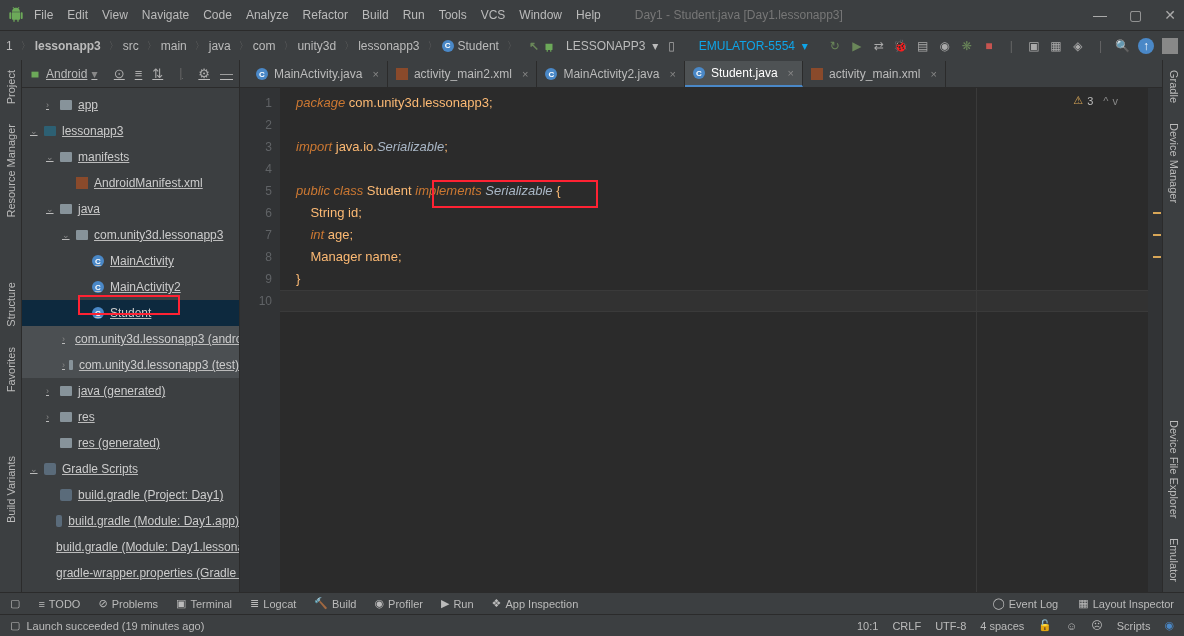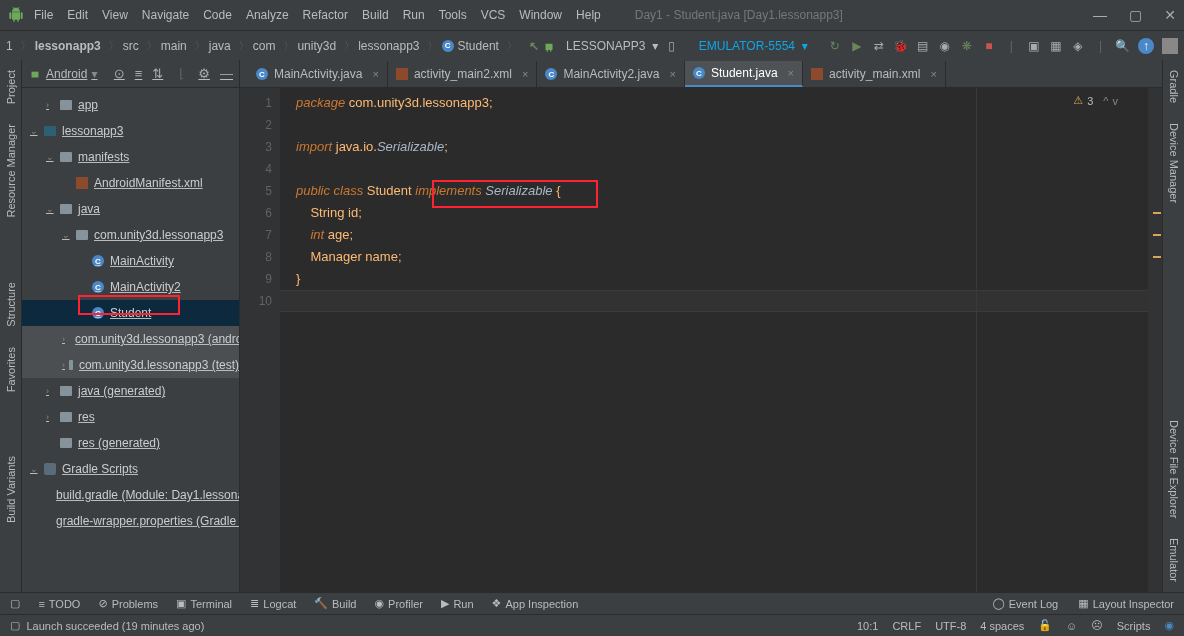--- a/index.html
+++ b/index.html
@@ -265,20 +265,30 @@
           <span>res (generated)</span>
         </div>
         <div class="tree-row" style="padding-left: 8px;">
           <span class="arrow">⌄</span>
           <span class="gradle-ic" style="margin-right: 6px;"></span>
           <span>Gradle Scripts</span>
         </div>
         <div class="tree-row" style="padding-left: 24px;">
           <span class="arrow"></span>
           <span class="gradle-ic" style="margin-right: 6px;"></span>
+          <span>build.gradle (Project: Day1)</span>
+        </div>
+        <div class="tree-row" style="padding-left: 24px;">
+          <span class="arrow"></span>
+          <span class="gradle-ic" style="margin-right: 6px;"></span>
+          <span>build.gradle (Module: Day1.app)</span>
+        </div>
+        <div class="tree-row" style="padding-left: 24px;">
+          <span class="arrow"></span>
+          <span class="gradle-ic" style="margin-right: 6px;"></span>
           <span>build.gradle (Module: Day1.lessonapp3)</span>
         </div>
         <div class="tree-row" style="padding-left: 24px;">
           <span class="arrow"></span>
           <span class="gradle-ic" style="margin-right: 6px;"></span>
           <span>gradle-wrapper.properties (Gradle Version)</span>
         </div>
       </div>
   </div>
 

